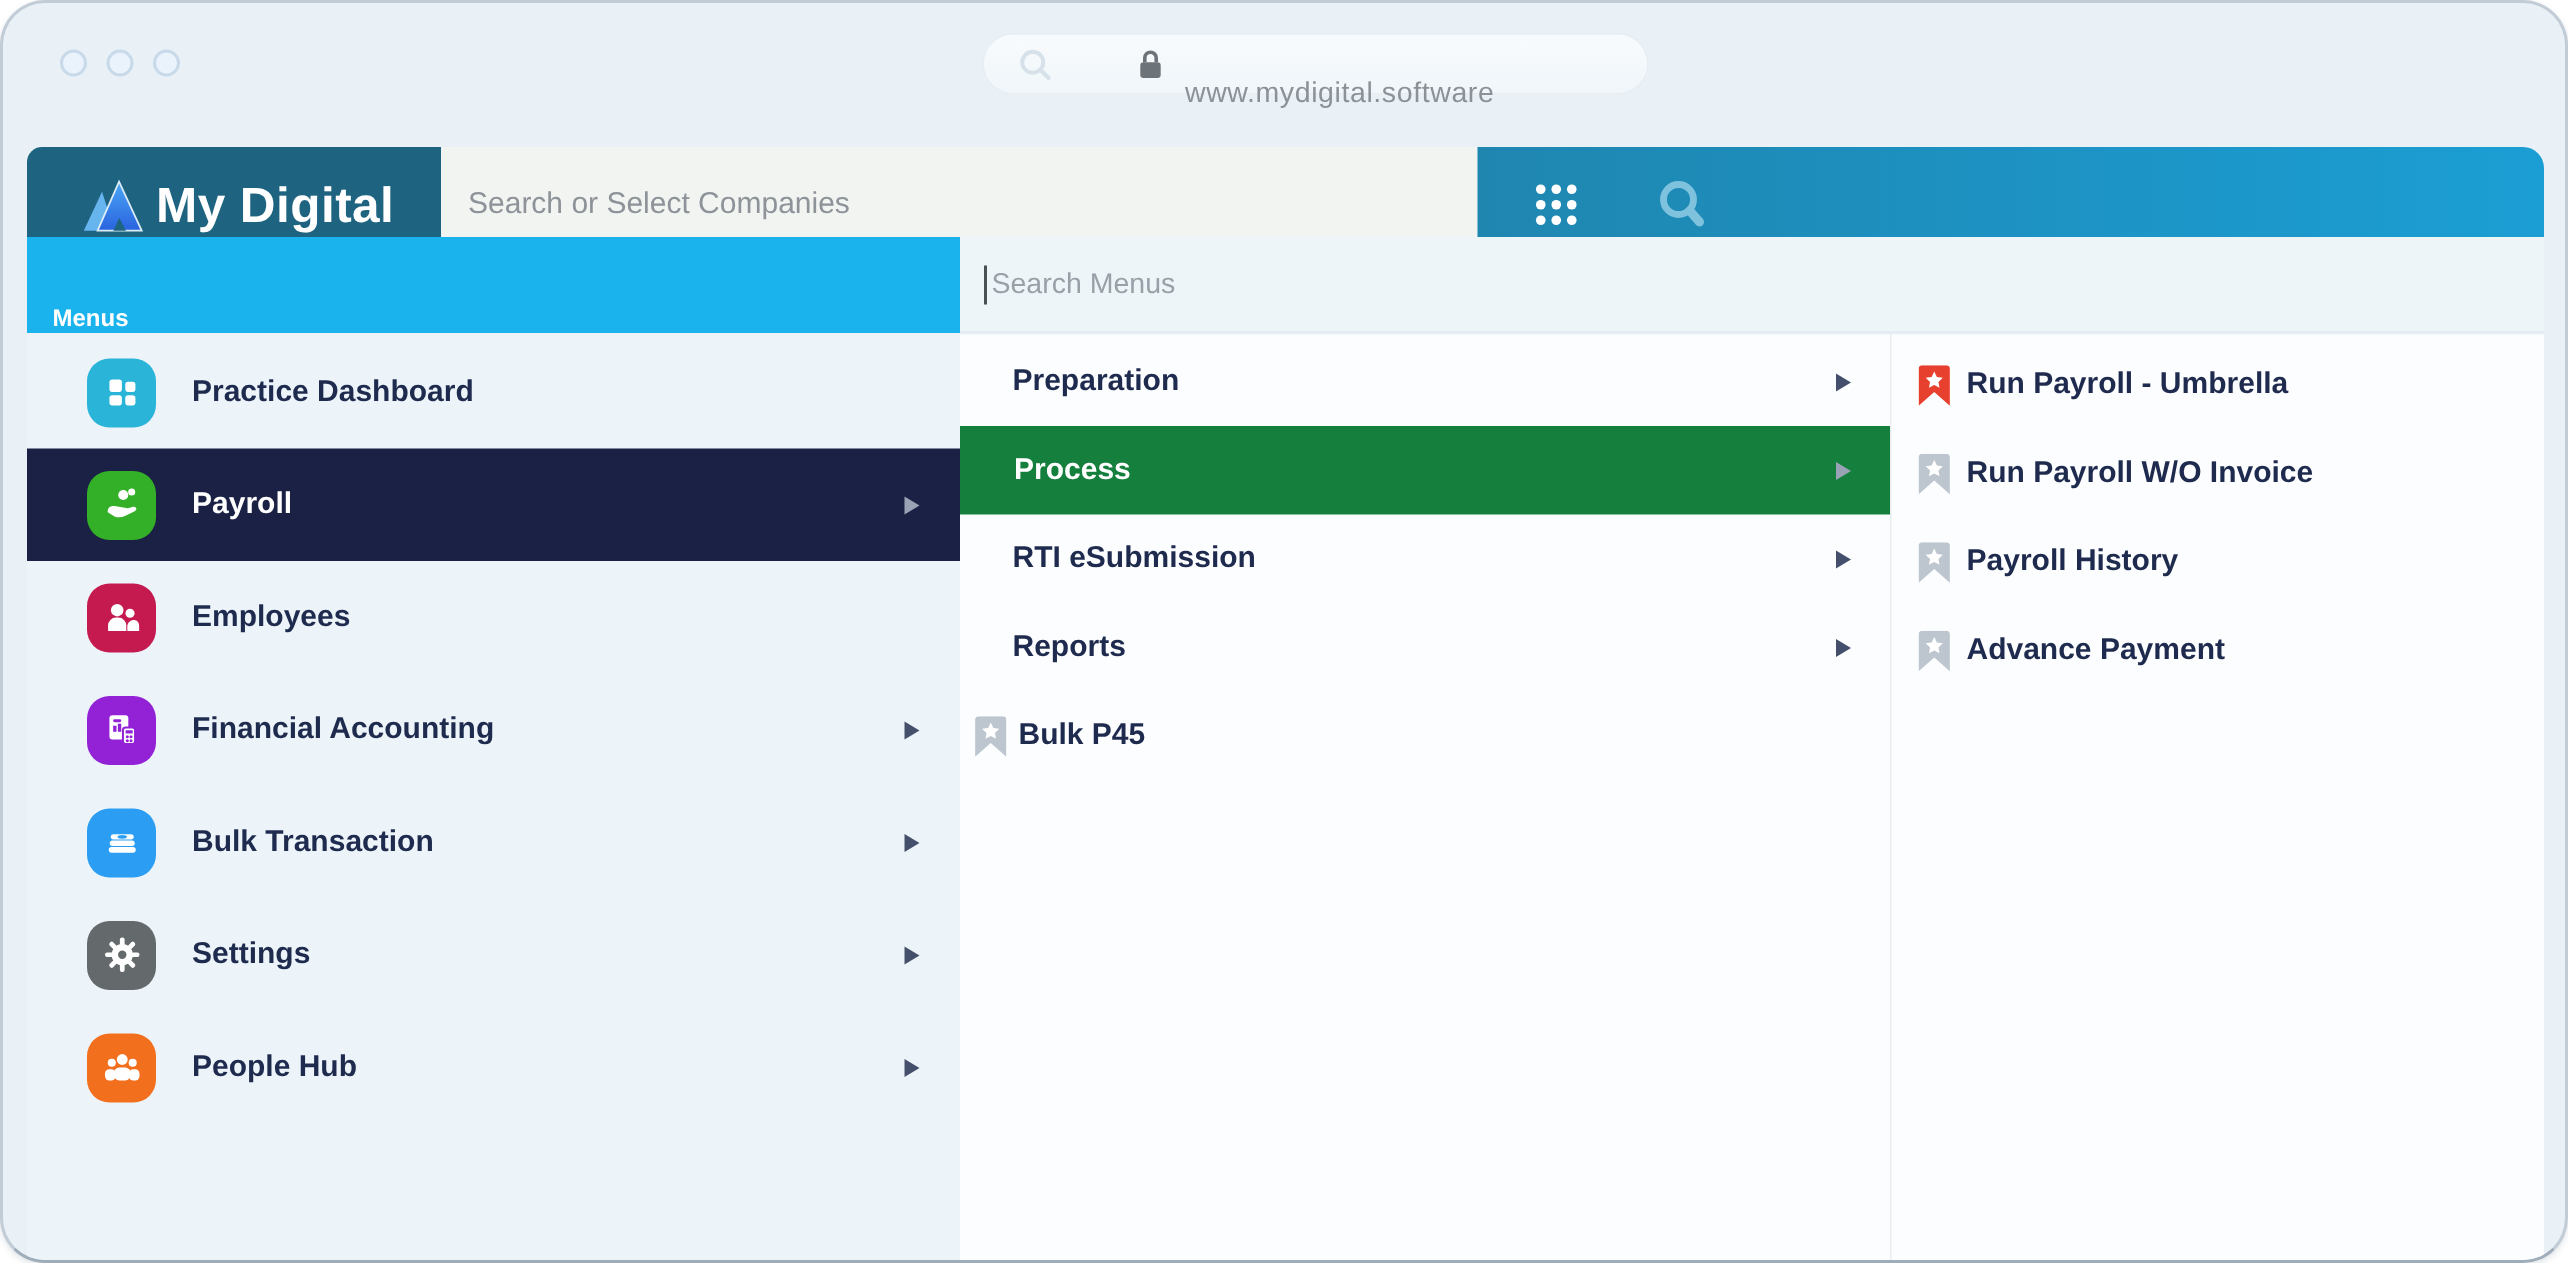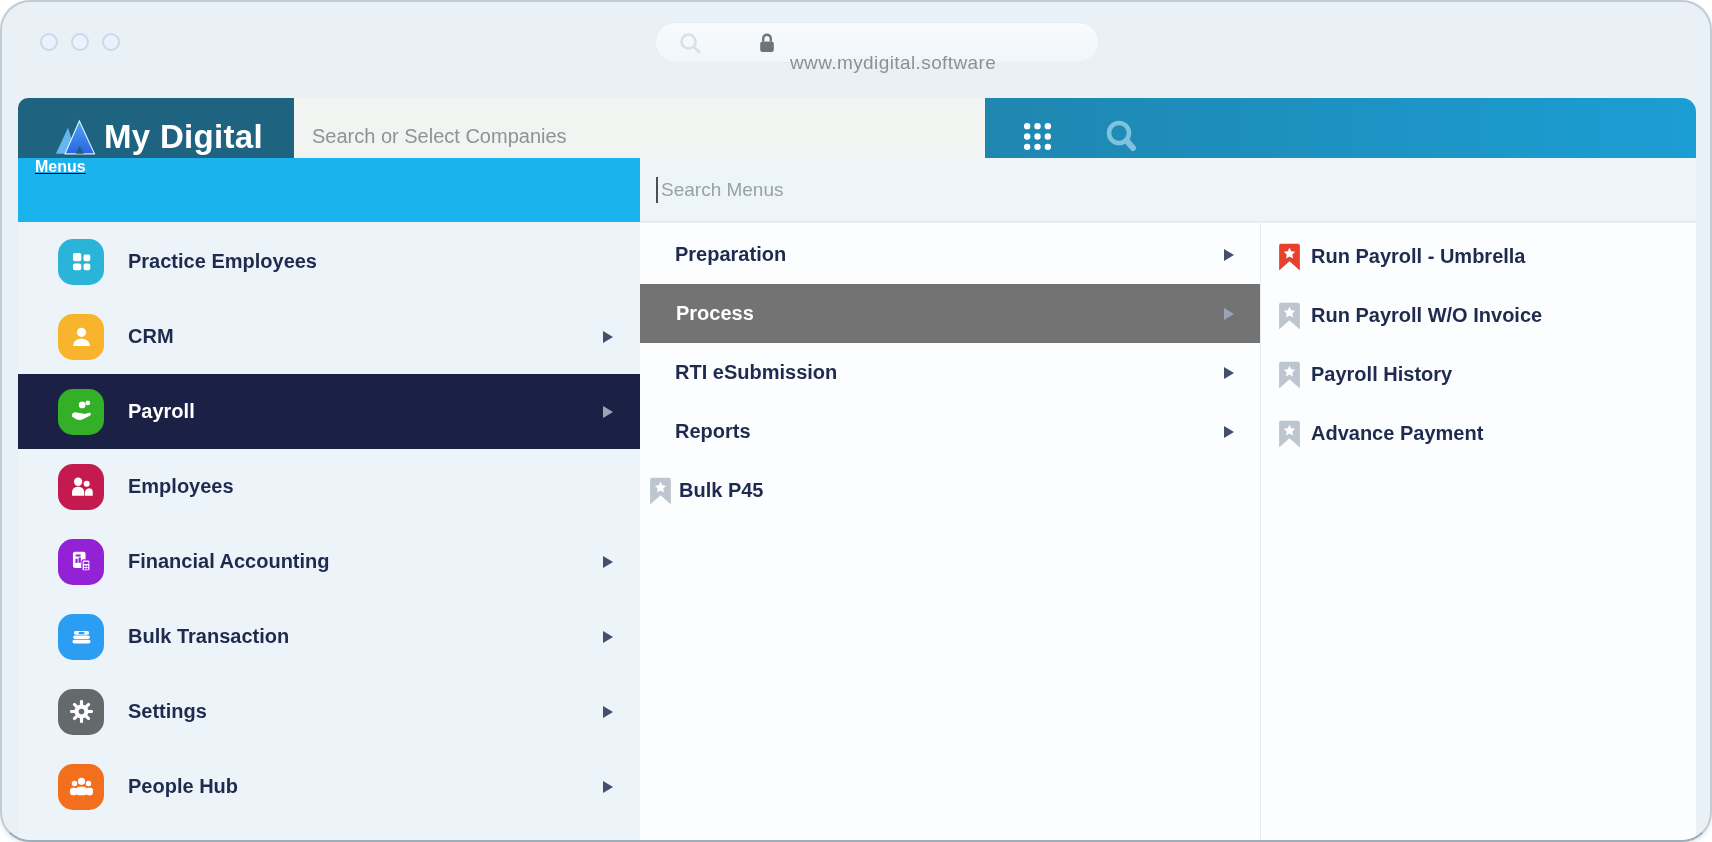--- a/index.html
+++ b/index.html
@@ -32,21 +32,21 @@
   .companysearch .ph{ margin-left:18px; font-size:20px; color:#8d9399; }
   .actionsbar{
     flex:1; background:linear-gradient(90deg,#1f86b0,#1b9ed4);
     border-radius:0 14px 5px 0; display:flex; align-items:center;
   }
   .gridicon{ width:31px; height:31px; margin-left:37px; flex:none; cursor:pointer; }
   .searchicon{ width:36px; height:36px; margin-left:52px; flex:none; cursor:pointer; }
   
   .menustrip{
     position:absolute; left:16px; top:156px; width:622px; height:64px; background:#1bb3ed;
-    display:flex; align-items:flex-start;text-decoration:underline;
+    display:flex; align-items:flex-end;
   }
   .menustrip span{ color:#fff; font-weight:700; font-size:16px; margin-left:17px; }
   .searchmenus{
     position:absolute; left:638px; top:156px; right:14px; height:64px; background:#edf5f9;
     border-bottom:1px solid #e2eaef; display:flex; align-items:center;
   }
   .caret{ width:2px; height:26px; background:#4a4f54; margin-left:16px; flex:none; }
   .searchmenus .ph{ margin-left:3px; font-size:19px; color:#99a1a8; }
   
   .leftcol{ position:absolute; left:16px; top:220px; width:622px; bottom:0; background:#ecf4f9; padding-top:2px; }
@@ -61,21 +61,21 @@
   .chev{ position:absolute; right:27px; width:0; height:0;
     border-left:10px solid #44506b; border-top:6.5px solid transparent; border-bottom:6.5px solid transparent; }
   .litem.sel{ background:#1b2145; }
   .litem.sel .llabel{ color:#fff; }
   .litem.sel .chev{ border-left-color:#9aa3b5; }
   
   .mitem{ position:relative; height:59px; display:flex; align-items:center; padding-left:35px; cursor:pointer; }
   .mitem.hasbm{ padding-left:39px; }
   .mlabel{ font-size:20px; font-weight:700; color:#1f2b4e; }
   .mitem .chev{ right:26px; }
-  .mitem.sel{ background:#737373;padding-left:36px; }
+  .mitem.sel{ background:#15803d;padding-left:36px; }
   .mitem.sel .mlabel{ color:#fff; }
   .mitem.sel .chev{ border-left-color:#9aa3b5; }
   .bm{ position:absolute; left:10px; top:50%; transform:translateY(-50%); width:21px; height:27px; }
   .bm svg{ width:21px; height:27px; display:block; }
   
   .ritem{ position:relative; height:59px; display:flex; align-items:center; padding-left:50px; cursor:pointer; }
   .ritem .bm{ left:18px; }
   .rlabel{ font-size:20px; font-weight:700; color:#1f2b4e; }
 </style>
 </head>
@@ -148,31 +148,21 @@
   <div class="leftcol" id="leftcol">
       <div class="litem">
         <span class="licon" style="background:#2ab4d7">
           <svg viewBox="0 0 24 24" fill="#fff">
             <rect x="4.4" y="4.4" width="7.4" height="7.4" rx="1.7"></rect>
             <rect x="13.8" y="5.8" width="6" height="6" rx="1.7"></rect>
             <rect x="4.4" y="13.8" width="7.4" height="6" rx="1.7"></rect>
             <rect x="13.8" y="13.8" width="6" height="6" rx="1.7"></rect>
           </svg>
         </span>
-        <span class="llabel">Practice Employees</span>
-      </div>
-      <div class="litem">
-        <span class="licon" style="background:#f8b42c">
-          <svg viewBox="0 0 24 24" fill="#fff">
-            <circle cx="12" cy="8.3" r="4.1"></circle>
-            <path d="M4.6,20.4 c0,-4.3 3.3,-6.5 7.4,-6.5 s7.4,2.2 7.4,6.5 Z"></path>
-          </svg>
-        </span>
-        <span class="llabel">CRM</span>
-        <span class="chev"></span>
+        <span class="llabel">Practice Dashboard</span>
       </div>
       <div class="litem sel">
         <span class="licon" style="background:#33b028">
           <svg viewBox="0 0 24 24" fill="#fff">
             <circle cx="12.6" cy="6.2" r="3"></circle>
             <circle cx="17.6" cy="4.4" r="2.1"></circle>
             <path d="M3.4,16.4 c-0.3,-2.6 1.7,-4 4,-3.6 l4.4,0.7 c1.8,0.3 3,0.7 4.1,0.4 l2.5,-0.7 c1.9,-0.5 2.8,1.7 1,2.6 l-5.8,2.9 c-2,1 -4.2,1 -6.2,0.2 Z"></path>
           </svg>
         </span>
         <span class="llabel">Payroll</span>

